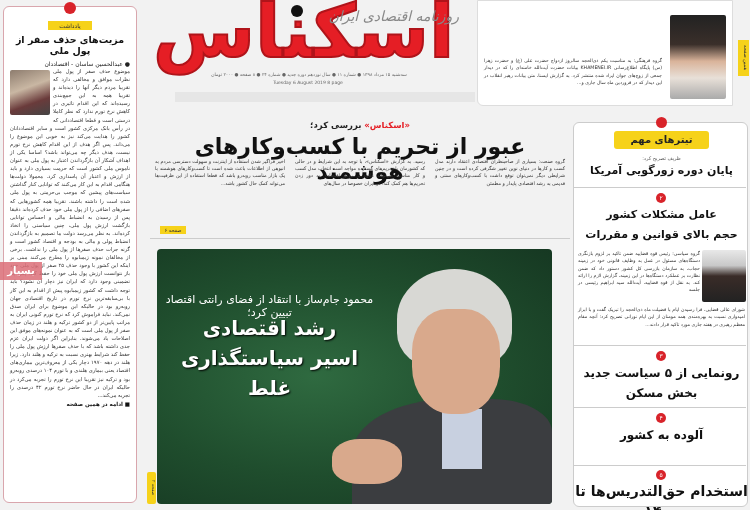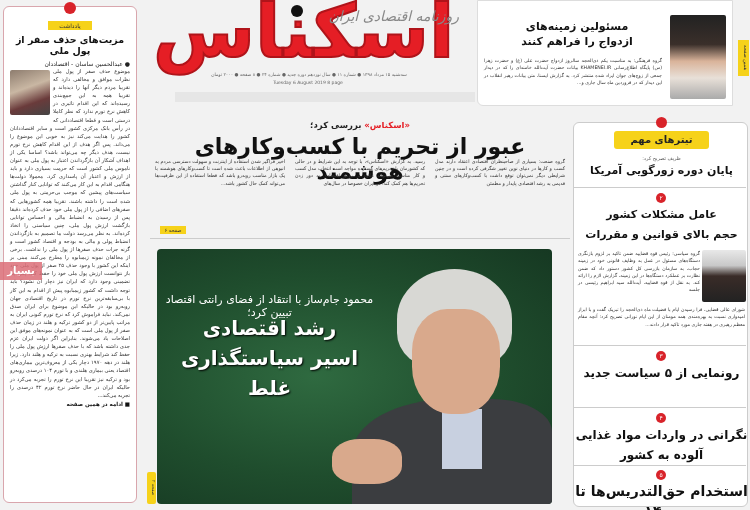--- a/index.html
+++ b/index.html
@@ -88,24 +88,20 @@
     <div class="logo">اسکناس</div>
     <div class="logo-dot"></div>
     <div class="tagline">روزنامه اقتصادی ایران</div>
     <div class="dateline">سه‌شنبه ۱۵ مرداد ۱۳۹۸ ● شماره ۱۱ ● سال نوزدهم دوره جدید ● شماره ۲۴ ● ۸ صفحه ● ۲۰۰۰ تومان</div>
     <div class="dateline-en">Tuesday 6 August 2019 8 page</div>
   </div>
   <div class="masthead-bar"></div>
 
   <div class="leader-box">
     <div class="leader-photo"></div>
-    <div class="leader-title">
-      <div>مسئولین زمینه‌های</div>
-      <div>ازدواج را فراهم کنند</div>
-    </div>
     <div class="leader-body">گروه فرهنگی: به مناسبت یکم ذی‌الحجه سالروز ازدواج حضرت علی (ع) و حضرت زهرا (س) پایگاه اطلاع‌رسانی KHAMENEI.IR بیانات حضرت آیت‌الله خامنه‌ای را که در دیدار جمعی از زوج‌های جوان ایراد شده منتشر کرد. به گزارش ایسنا، متن بیانات رهبر انقلاب در این دیدار که در فروردین ماه سال جاری و...</div>
   </div>
   <div class="side-tag">همین صفحه</div>
 
   <div class="kicker">
     <span class="brand">«اسکناس»</span><span> بررسی کرد؛</span>
   </div>
   <div class="main-headline">عبور از تحریم با کسب‌وکارهای هوشمند</div>
   <div class="main-cols">
     <div class="main-col">گروه صنعت: بسیاری از صاحبنظران اقتصادی اعتقاد دارند مدل کسب و کارها در دنیای نوین تغییر شگرفی کرده است و در چنین شرایطی دیگر نمی‌توان توقع داشت با کسب‌وکارهای سنتی و قدیمی به رشد اقتصادی پایدار و مطمئن</div>
@@ -144,26 +140,26 @@
       <div>حجم بالای قوانین و مقررات</div>
     </div>
     <div class="rc-photo"></div>
     <div class="rc-body">گروه سیاسی: رئیس قوه قضاییه ضمن تاکید بر لزوم بازنگری دستگاه‌های مسئول در عمل به وظایف قانونی خود در زمینه حجاب، به سازمان بازرسی کل کشور دستور داد که ضمن نظارت بر عملکرد دستگاه‌ها در این زمینه، گزارش لازم را ارائه کند. به نقل از قوه قضاییه، آیت‌الله سید ابراهیم رئیسی در جلسه</div>
     <div class="rc-body2">شورای عالی قضایی، فرا رسیدن ایام با فضیلت ماه ذی‌الحجه را تبریک گفت و با ابراز امیدواری نسبت به بهره‌مندی همه مومنان از این ایام نورانی تصریح کرد: آنچه مقام معظم رهبری در هفته جاری مورد تاکید قرار دادند...</div>
 
     <div class="rc-sep" style="top:222px"></div>
     <div class="rc-num" style="top:228px">۳</div>
     <div class="rc-h3" style="top:240px">
       <div>رونمایی از ۵ سیاست جدید</div>
+      <div>بخش مسکن</div>
     </div>
 
     <div class="rc-sep" style="top:284px"></div>
     <div class="rc-num" style="top:290px">۴</div>
     <div class="rc-h3" style="top:302px">
-      <div>نگرانی در واردات مواد غذایی</div>
       <div>آلوده به کشور</div>
     </div>
 
     <div class="rc-sep" style="top:342px"></div>
     <div class="rc-num" style="top:347px">۵</div>
     <div class="rc-h3" style="top:358px; font-size:14px;">استخدام حق‌التدریس‌ها تا ۱۴۰۰</div>
   </div>
 
 </div>
 

